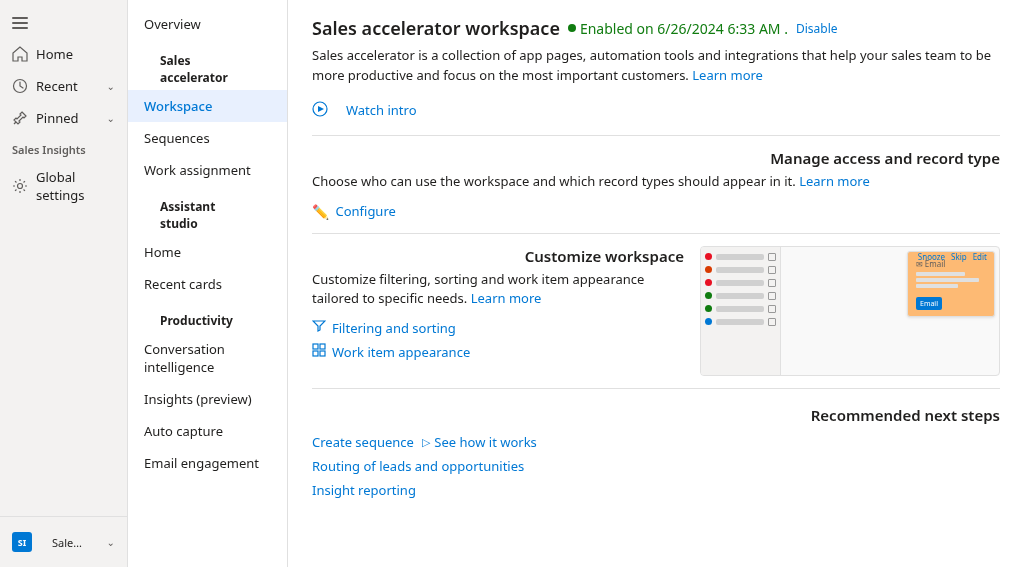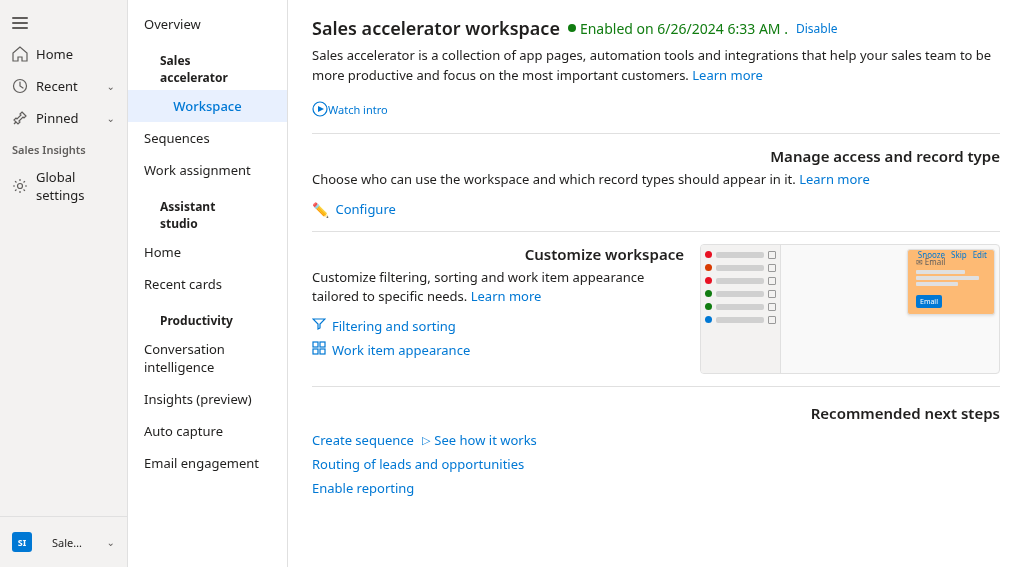--- a/index.html
+++ b/index.html
@@ -12,33 +12,33 @@
     .nav-item .nav-icon { width: 16px; height: 16px; display: flex; align-items: center; justify-content: center; flex-shrink: 0; }
     .nav-item .chevron { margin-left: auto; font-size: 10px; color: #605e5c; }
     .nav-section-label { padding: 8px 12px 4px; font-size: 11px; font-weight: 600; color: #605e5c; }
     .left-nav-bottom { margin-top: auto; padding: 8px 0; border-top: 1px solid #e0e0e0; }
     .bottom-nav-item { display: flex; align-items: center; gap: 20px; padding: 7px 12px; cursor: pointer; font-size: 12px; color: #201f1e; }
     .si-avatar { width: 20px; height: 20px; background: #0078d4; border-radius: 3px; display: flex; align-items: center; justify-content: center; color: #fff; font-size: 9px; font-weight: 700; flex-shrink: 0; }
 
     
     .middle-nav { width: 160px; background: #fff; border-right: 1px solid #e0e0e0; height: 100%; overflow-y: auto; flex-shrink: 0; padding: 8px 0; }
     .middle-nav-item { padding: 7px 16px; font-size: 13px; cursor: pointer; color: #201f1e; }
-    .middle-nav-item.active { background: #e8f0fe; color: #0078d4; font-weight: 500; text-align: center; }
+    .middle-nav-item.active { background: #e8f0fe; color: #0078d4; font-weight: 500; }
     .middle-section-label { padding: 12px 32px 4px; font-size: 12px; font-weight: 700; color: #201f1e; }
 
     
     .main-content { flex: 1; overflow-y: auto; padding: 16px 24px; background: #fff; }
     .page-title-row { display: flex; align-items: center; gap: 8px; margin-bottom: 6px; }
     .page-title { font-size: 18px; font-weight: 600; color: #201f1e; }
     .enabled-badge { display: flex; align-items: center; gap: 4px; font-size: 14px; color: #107c10; }
     .green-dot { width: 8px; height: 8px; background: #107c10; border-radius: 50%; }
     .disable-link { color: #0078d4; font-size: 12px; cursor: pointer; text-decoration: none; }
     .page-description { font-size: 13px; color: #201f1e; line-height: 1.5; margin-bottom: 16px; max-width: 700px; }
     .learn-more-link { color: #0078d4; cursor: pointer; text-decoration: none; }
-    .watch-intro-btn { display: flex; align-items: flex-end; gap: 0; color: #0078d4; font-size: 11px; cursor: pointer; margin-bottom: 16px; }
+    .watch-intro-btn { display: flex; align-items: flex-start; gap: 18px; color: #0078d4; font-size: 13px; cursor: pointer; margin-bottom: 16px; }
     .play-icon { width: 16px; height: 16px; display: flex; align-items: center; justify-content: center; }
     .section-divider { border: none; border-top: 1px solid #e0e0e0; margin: 12px 0; }
     .section-title { font-size: 15px; font-weight: 600; color: #201f1e; margin-bottom: 4px; text-align: right; }
     .section-desc { font-size: 13px; color: #201f1e; margin-bottom: 10px; max-width: 600px; line-height: 1.5; }
     .configure-btn { display: flex; align-items: center; gap: 6px; color: #0078d4; font-size: 13px; cursor: pointer; margin-bottom: 12px; }
     .pencil-icon { font-size: 14px; }
 
     
     .customize-section { display: flex; gap: 16px; align-items: flex-start; margin-bottom: 12px; }
     .customize-text { flex: 1; }
@@ -278,16 +278,16 @@
       <a class="rec-link">Create sequence</a>
       <div class="see-how-btn">
         <span class="small-play">▷</span>
         <span>See how it works</span>
       </div>
     </div>
     <div class="rec-row">
       <a class="rec-link">Routing of leads and opportunities</a>
     </div>
     <div class="rec-row">
-      <a class="rec-link">Enable reporting</a>
+      <a class="rec-link">Insight reporting</a>
     </div>
   </div>
 </div>
 
 </body></html>

